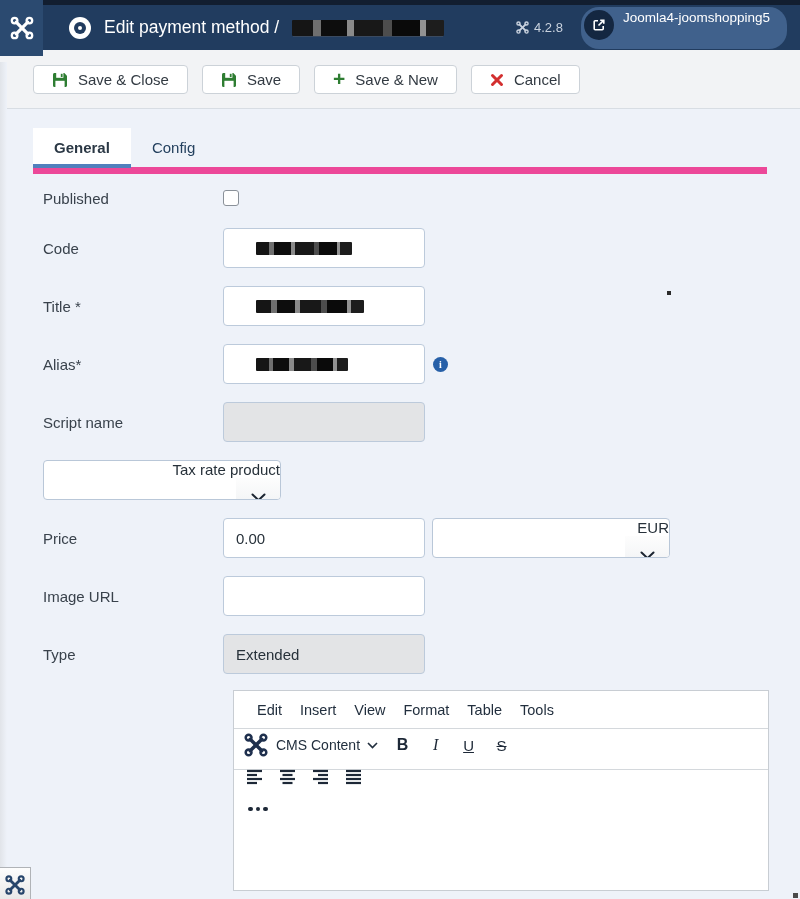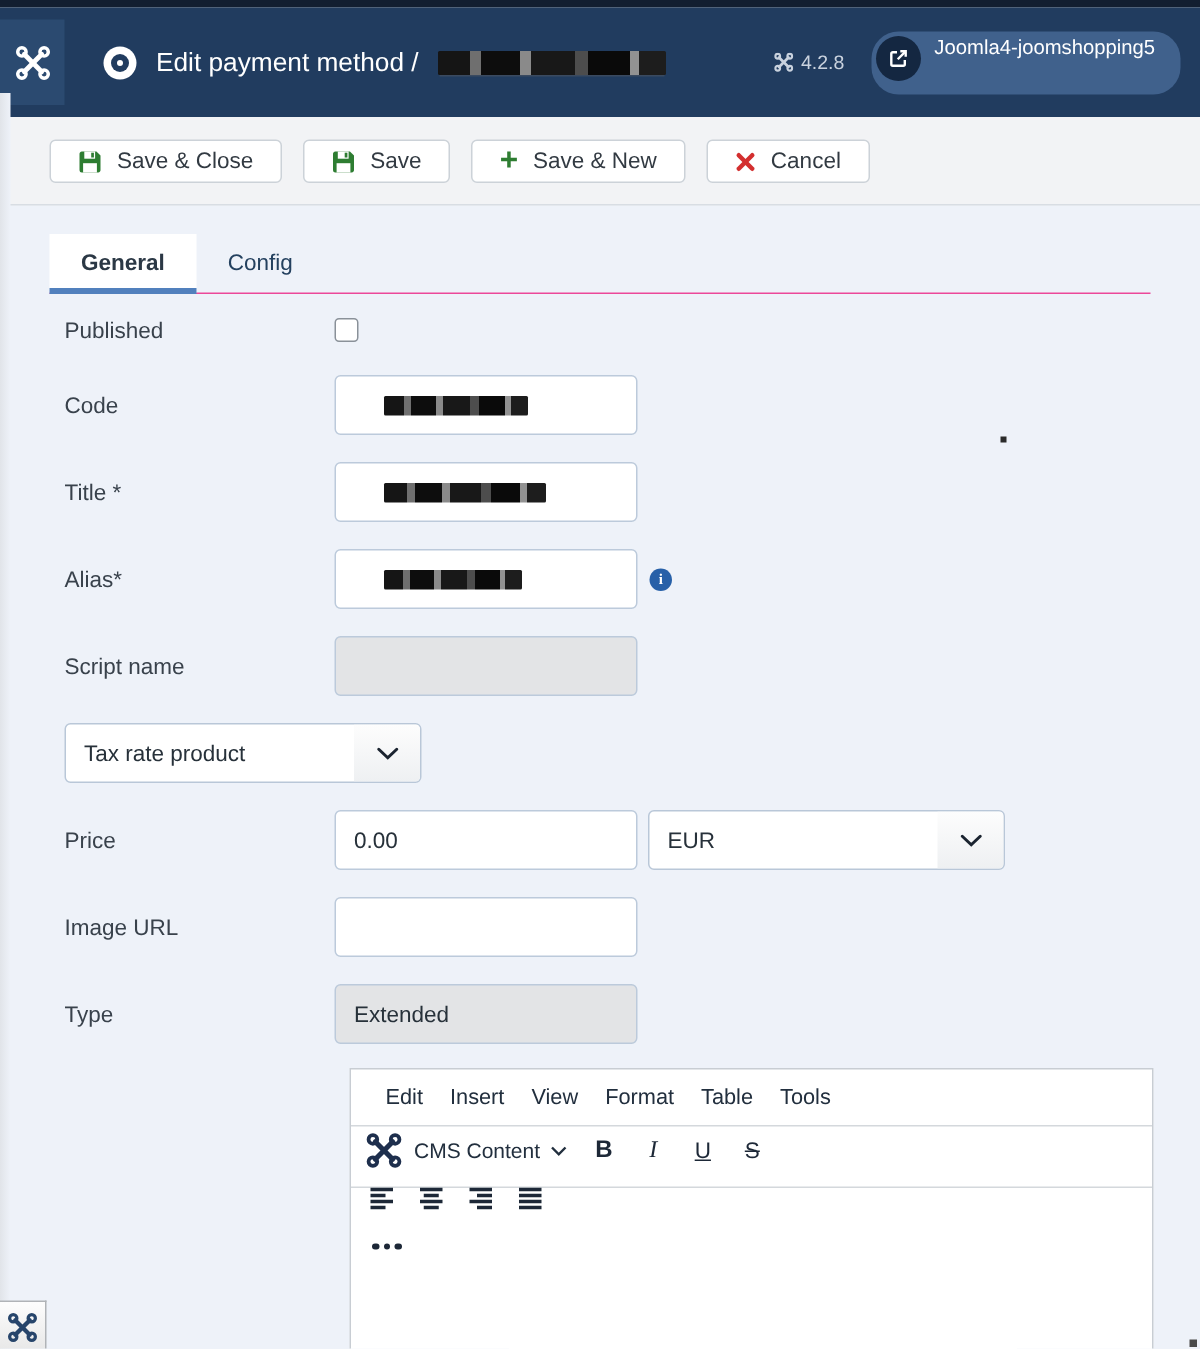--- a/index.html
+++ b/index.html
@@ -3,21 +3,21 @@
 <meta charset="utf-8">
 <style>
   html,body{margin:0;padding:0;}
   body{
     width:800px;height:899px;position:relative;overflow:hidden;
     background:#eef2f9;font-family:"Liberation Sans",sans-serif;
     -webkit-font-smoothing:antialiased;
   }
   
   .top-strip{height:5px;background:#121e30;}
-  .header{height:73px;background:#213c5f;display:flex;align-items:center;}
+  .header{height:45px;background:#213c5f;display:flex;align-items:center;}
   .logo-tile{width:43px;height:57px;background:#2b4a70;display:flex;align-items:center;justify-content:center;color:#fff;flex:none;}
   .hdr-title{display:flex;align-items:center;margin-left:26px;gap:13px;flex:1;min-width:0;}
   .comp-icon{width:22px;height:22px;border-radius:50%;background:#fff;position:relative;flex:none;}
   .comp-icon::before{content:"";position:absolute;left:5px;top:5px;width:12px;height:12px;border-radius:50%;background:#213c5f;}
   .comp-icon::after{content:"";position:absolute;left:9px;top:9px;width:4px;height:4px;border-radius:50%;background:#fff;}
   .hdr-title .t{color:#fff;font-size:17.5px;font-weight:400;white-space:nowrap;}
   .version{display:flex;align-items:center;gap:5px;color:#c9d2de;font-size:13px;margin-right:18px;}
   .site-pill{display:flex;background:#40618c;border-radius:18px;height:36px;padding:3px;margin-right:13px;cursor:pointer;}
   .pill-circle{width:30px;height:30px;border-radius:50%;background:#142741;display:flex;align-items:center;justify-content:center;flex:none;}
   .site-pill .lbl{color:#fff;font-size:13.5px;margin:0 14px 0 9px;white-space:nowrap;}
@@ -25,38 +25,38 @@
   .redact{display:inline-block;height:13px;border-radius:1px;vertical-align:middle;
     background:linear-gradient(90deg,#151515 0 14%,#6f6f6f 14% 19%,#0d0d0d 19% 36%,#8a8a8a 36% 41%,#181818 41% 60%,#4d4d4d 60% 66%,#0a0a0a 66% 84%,#929292 84% 88%,#1d1d1d 88% 100%);}
   .redact.hdr{height:16px;box-shadow:0 2px 0 -1px #3a4a60;}
   
   .action-bar{background:#f2f3f5;border-bottom:1px solid #d8dde3;padding:15px 0 14px 33px;display:flex;gap:14px;}
   .btn{display:inline-flex;align-items:center;gap:10px;height:29px;padding:0 18px;background:#fff;
        border:1px solid #ccd2d8;border-radius:4px;font-size:15px;color:#323a42;cursor:pointer;box-sizing:border-box;}
   .btn .plus{color:#2e7d32;font-size:21px;font-weight:700;line-height:1;margin-top:-2px;}
   
   .content{padding:0 33px;}
-  .tabs{margin-top:19px;display:flex;border-bottom:1px solid #ec4899;}
+  .tabs{margin-top:19px;display:flex;border-bottom:7px solid #ec4899;}
   .tab{padding:11px 21px;font-size:15px;cursor:pointer;position:relative;color:#24415f;}
   .tab.active{background:#fff;font-weight:700;color:#2b3845;}
   .tab.active::after{content:"";position:absolute;left:0;right:0;bottom:-1px;height:4px;background:#5180bd;}
   .form{margin-top:13px;padding-left:10px;}
   .frow{display:flex;align-items:center;margin-bottom:18px;}
   .frow.pub{margin-bottom:19px;height:22px;}
   .flabel{width:180px;flex:none;font-size:15px;color:#39424c;}
   .inp{width:202px;height:40px;box-sizing:border-box;border:1px solid #bccadb;border-radius:4px;background:#fff;
        font-size:15px;color:#27313a;padding:0 12px;font-family:"Liberation Sans",sans-serif;outline:none;display:flex;align-items:center;}
   .inp.disabled{background:#e3e4e6;}
   input.inp{display:inline-block;}
   .checkbox{width:16px;height:16px;border:1.5px solid #8a9199;border-radius:3px;background:#fff;box-sizing:border-box;cursor:pointer;}
   .inp .redact{margin-left:20px;}
   .info-icon{width:15px;height:15px;border-radius:50%;background:#2760a8;color:#fff;display:inline-flex;align-items:center;justify-content:center;
              font-size:10px;font-weight:700;margin-left:8px;font-family:"Liberation Serif",serif;flex:none;}
-  .select{width:238px;height:40px;box-sizing:border-box;border:1px solid #b9c7d8;border-radius:4px;background:#fff;display:flex;align-items:center;
-          font-size:15px;color:#27313a;cursor:pointer;position:relative;overflow:hidden;}
+  .select{width:238px;height:40px;box-sizing:border-box;border:1px solid #b9c7d8;border-radius:4px;background:#fff;display:flex;align-items:flex-end;
+          font-size:15px;color:#27313a;cursor:pointer;position:relative;overflow:hidden;flex-direction:column;}
   .select .val{padding-left:12px;flex:1;}
   .caret-zone{width:44px;height:100%;display:flex;align-items:center;justify-content:center;background:linear-gradient(180deg,#fdfdfd,#eef0f2);flex:none;}
   .gap7{width:7px;flex:none;}
   
   .editor{margin-left:190px;width:534px;border:1px solid #c8cdd3;background:#fff;margin-top:-1px;}
   .ed-menubar{height:37px;border-bottom:1px solid #d4d8dc;display:flex;align-items:center;padding-left:14px;}
   .ed-menu-item{padding:0 9px;font-size:14.5px;color:#222f3e;cursor:pointer;}
   .ed-toolbar{height:40px;border-bottom:1px solid #d4d8dc;display:flex;align-items:stretch;flex-direction:column;}
   .ed-group{display:flex;align-items:center;padding:0 4px;}
   .ed-sep{width:1px;background:#d4d8dc;flex:none;}

